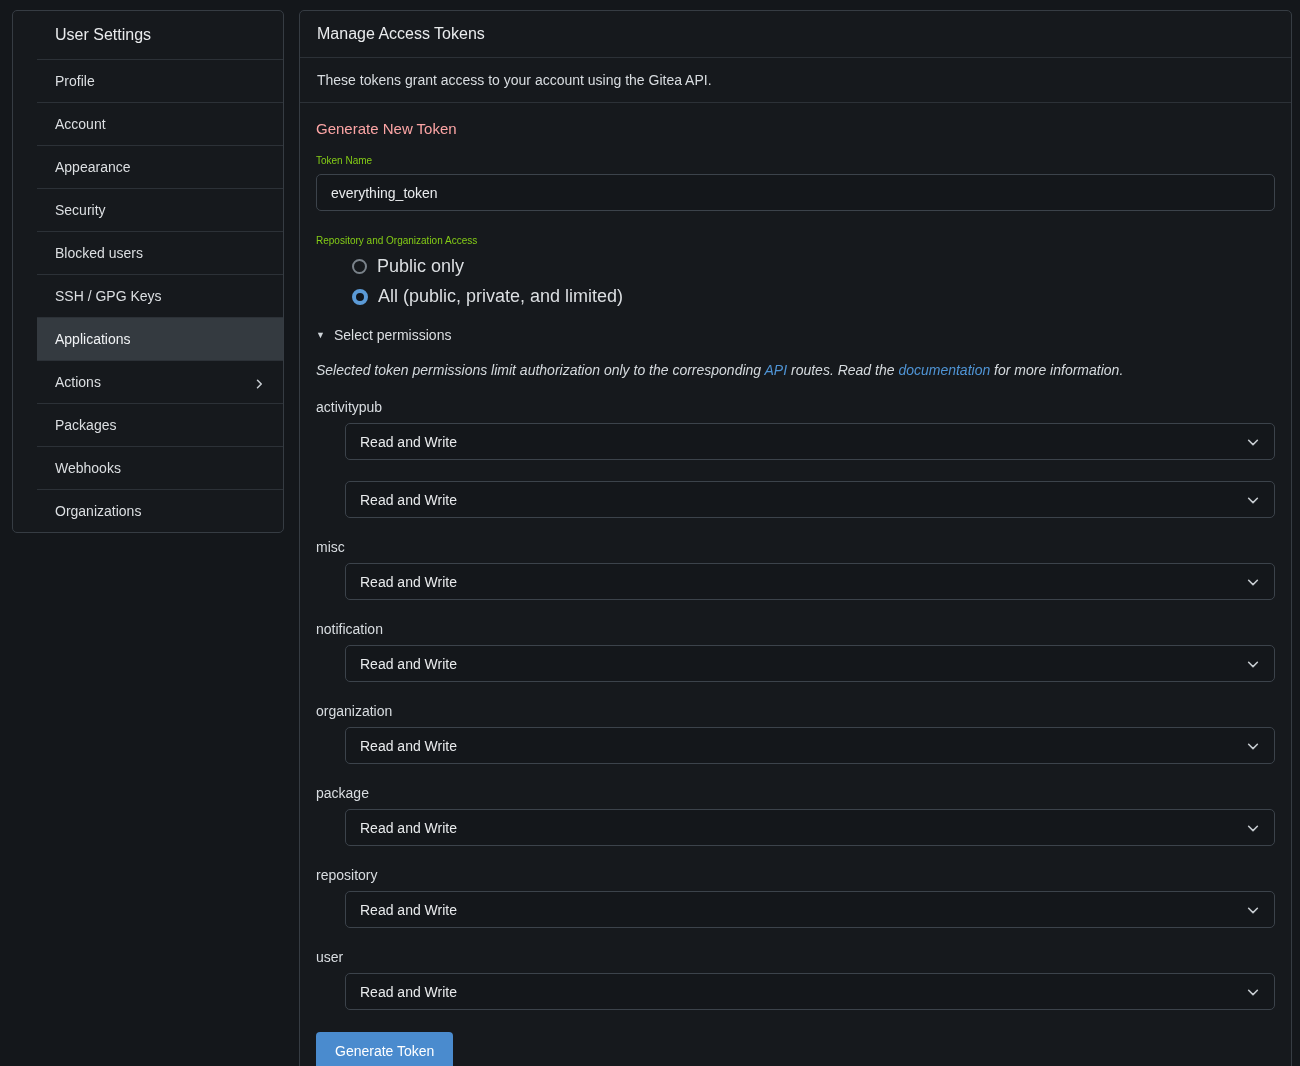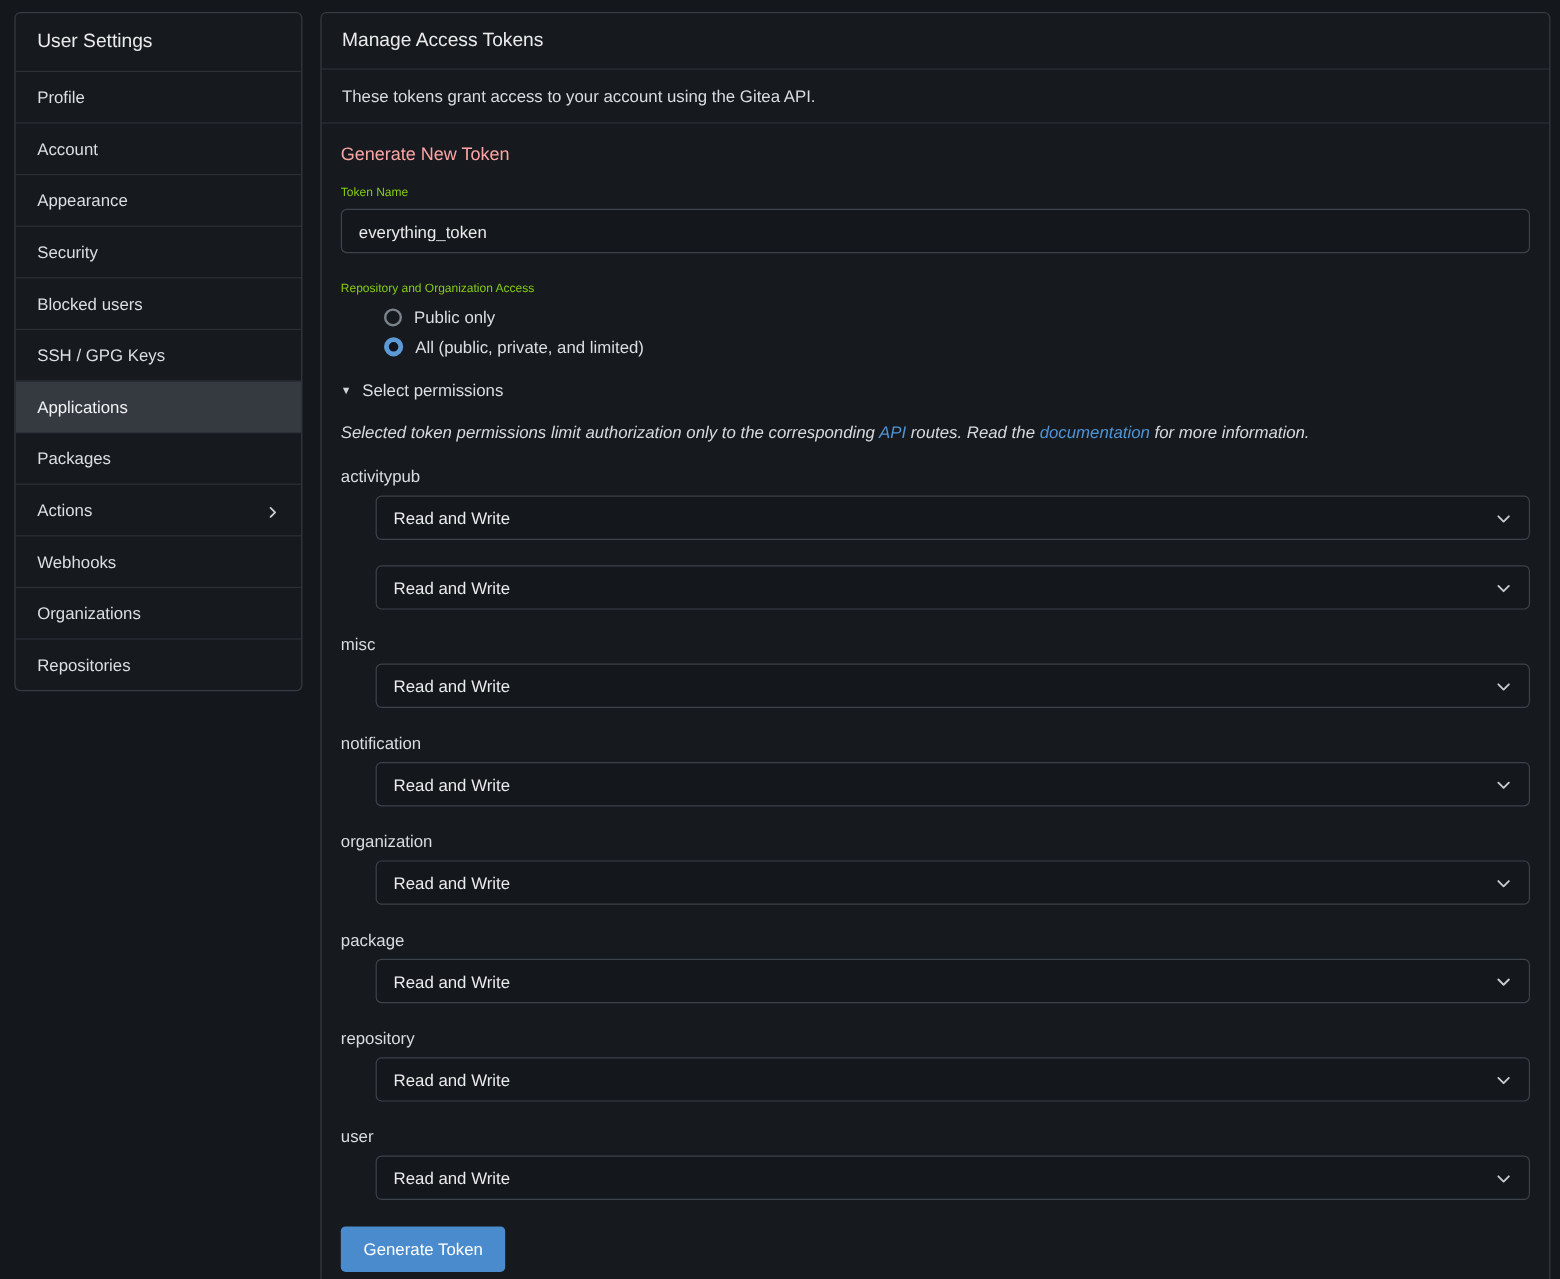--- a/index.html
+++ b/index.html
@@ -14,26 +14,27 @@
   }
   .page {
     display: flex;
     align-items: flex-start;
     gap: 15px;
     padding: 10px 8px 2px 12px;
   }
 
   
   .sidebar {
-    width: 240px;
+    width: 272px;
     flex-shrink: 0;
     background: #16191d;
     border: 1px solid #363c43;
     border-radius: 5px;
     overflow: hidden;
+    padding-left: 24px;
   }
   .sidebar-title {
     padding: 15px 18px;
     font-size: 16px;
     color: #e9ebed;
     border-bottom: 1px solid #2c3137;
   }
   .sidebar-item {
     padding: 13px 18px;
     font-size: 14px;
@@ -94,21 +95,21 @@
     padding: 0 14px;
     outline: none;
   }
 
   .access-label { margin-top: 24px; margin-bottom: 10px; }
   .radio-row {
     display: flex;
     align-items: center;
     gap: 10px;
     margin-bottom: 9px;
-    font-size: 14px;
+    font-size: 18px;
     color: #dcdfe2;
     cursor: pointer;
     width: fit-content;
     padding-left: 36px;
   }
   .radio {
     width: 15px; height: 15px;
     border-radius: 50%;
     border: 2px solid #7a828a;
     background: transparent;
@@ -212,47 +213,43 @@
         <span>SSH / GPG Keys</span>
 
       </div>
 
       <div class="sidebar-item active">
         <span>Applications</span>
 
       </div>
 
       <div class="sidebar-item">
-        <span>Packages</span>
-
-      </div>
-
-      <div class="sidebar-item">
         <span>Actions</span>
         <span class="chev-right">
           <svg width="12" height="12" viewBox="0 0 16 16">
             <path d="M6 3l5 5-5 5" stroke="currentColor" stroke-width="2" fill="none" stroke-linecap="round" stroke-linejoin="round"></path>
           </svg>
         </span>
       </div>
 
       <div class="sidebar-item">
+        <span>Packages</span>
+
+      </div>
+
+      <div class="sidebar-item">
         <span>Webhooks</span>
 
       </div>
 
       <div class="sidebar-item">
         <span>Organizations</span>
 
       </div>
 
-      <div class="sidebar-item">
-        <span>Repositories</span>
-
-      </div>
 
   </aside>
 
   <main class="panel">
     <div class="panel-header">
       <span>Manage Access Tokens</span>
     </div>
     <div class="panel-desc">These tokens grant access to your account using the Gitea API.</div>
 
     <div class="panel-body">

